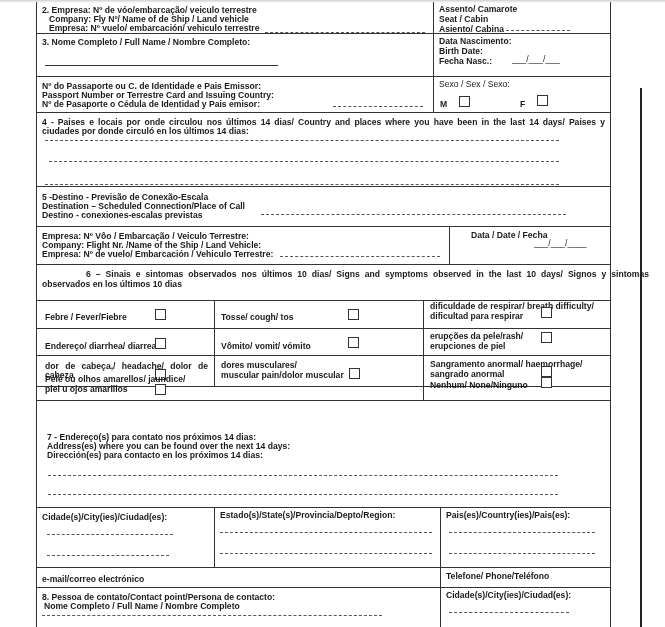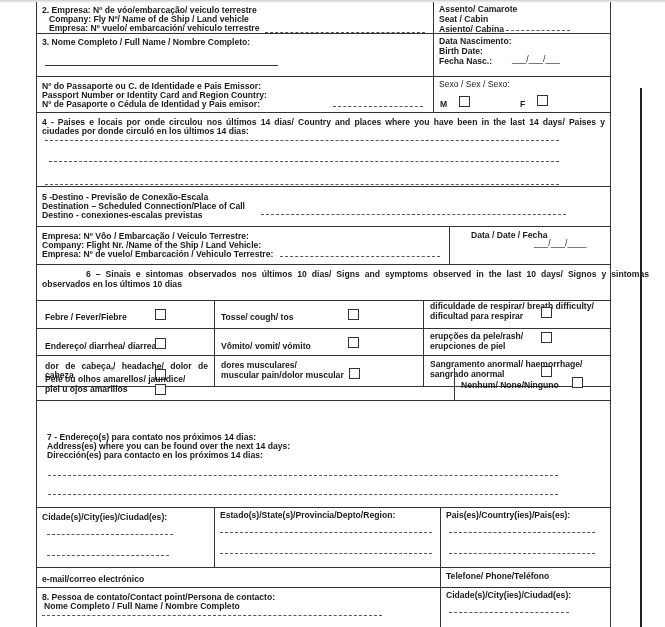--- a/index.html
+++ b/index.html
@@ -49,21 +49,21 @@
       <span class="t" style="left:5px; top:2px;">Data Nascimento:</span>
       <span class="t" style="left:5px; top:12px;">Birth Date:</span>
       <span class="t" style="left:5px; top:22px;">Fecha Nasc.:</span>
       <span class="t" style="left:78px; top:20px; font-weight:normal;">___/___/___</span>
     </div>
   </div>
 
   <div class="row" style="top:75px; height:36px;">
     <div class="cell" style="left:0; width:395px;">
       <span class="t" style="left:5px; top:4px;">Nº do Passaporte ou C. de Identidade e Pais Emissor:</span>
-      <span class="t" style="left:5px; top:13px;">Passport Number or Identity Card and Region Country:</span>
+      <span class="t" style="left:5px; top:13px;">Passport Number or Terrestre Card and Issuing Country:</span>
       <span class="t" style="left:5px; top:22px;">Nº de Pasaporte o Cédula de Identidad  y Pais emisor:</span>
       <div class="dash" style="left:296px; top:29px; width:90px;"></div>
     </div>
     <div class="cell vline" style="left:396px; width:179px;">
       <span class="t" style="left:5px; top:2px; font-weight:normal;">Sexo / Sex / Sexo:</span>
       <span class="t" style="left:6px; top:22px;">M</span>
       <div class="cb" style="left:25px; top:19px;"></div>
       <span class="t" style="left:86px; top:22px;">F</span>
       <div class="cb" style="left:103px; top:18px;"></div>
     </div>
@@ -157,21 +157,21 @@
       <div class="cb" style="left:117px; top:10px;"></div>
     </div>
   </div>
 
   <div class="row" style="top:366px; height:33px;">
     <div class="cell" style="left:0; width:386px;">
       <span class="t" style="left:8px; top:6px;">Pele ou olhos amarellos/ jaundice/</span>
       <span class="t" style="left:8px; top:16px;">piel u ojos amarillos</span>
       <div class="cb" style="left:118px; top:16px;"></div>
     </div>
-    <div class="cell vline" style="left:386px; width:189px;margin-left:31px;">
+    <div class="cell vline" style="left:386px; width:189px;">
       <span class="t" style="left:6px; top:12px;">Nenhum/ None/Ninguno</span>
       <div class="cb" style="left:117px; top:9px;"></div>
     </div>
   </div>
 
   <div class="row" style="top:418px; height:88px;">
     <span class="t" style="left:10px; top:12px;">7 - Endereço(s) para contato nos próximos 14 dias:</span>
     <span class="t" style="left:10px; top:21px;">Address(es) where you can be found over the next 14 days:</span>
     <span class="t" style="left:10px; top:30px;">Dirección(es) para contacto en los próximos 14 dias:</span>
     <div class="dash" style="left:11px; top:55px; width:510px;"></div>

